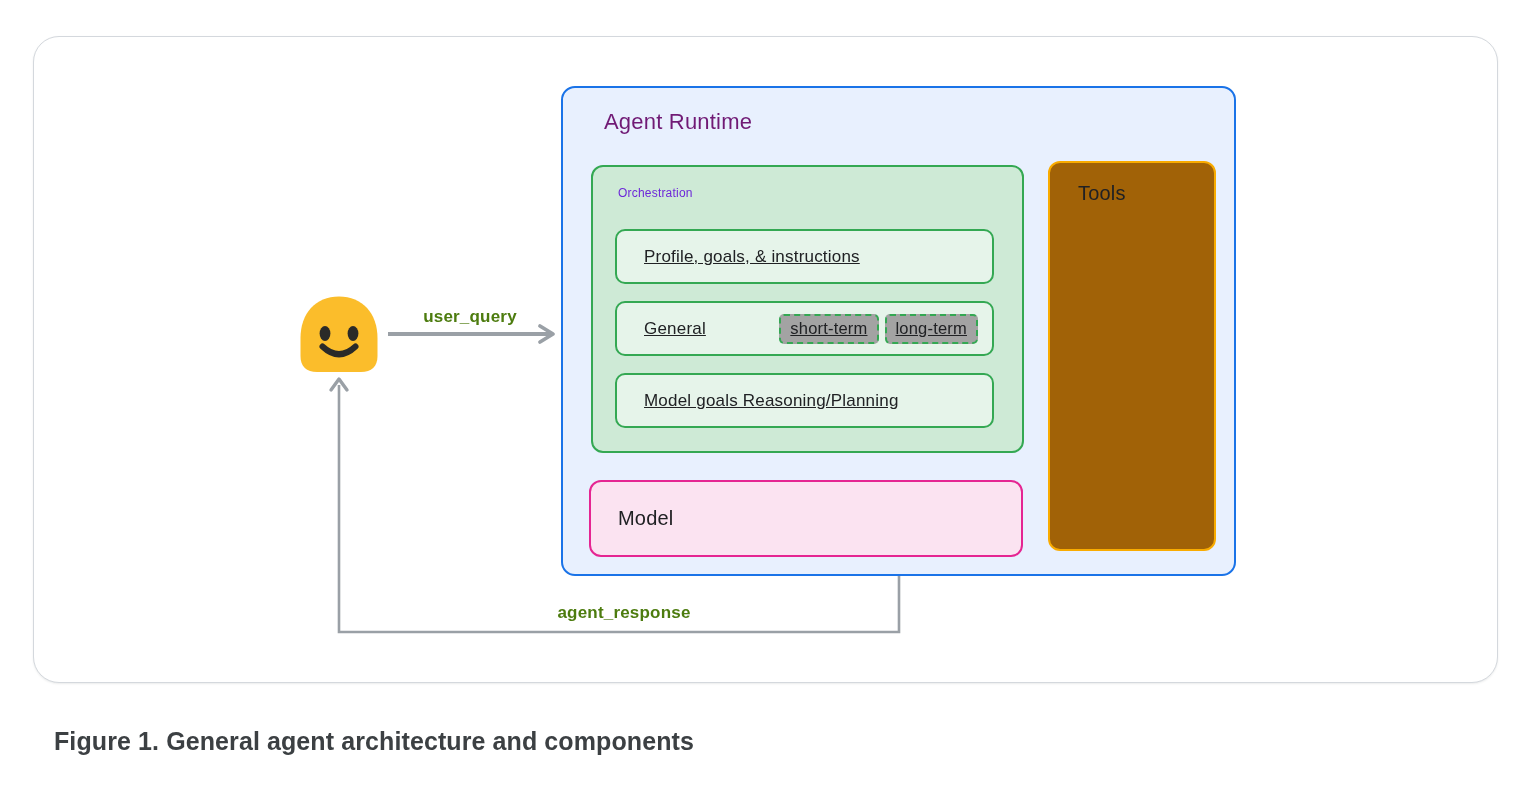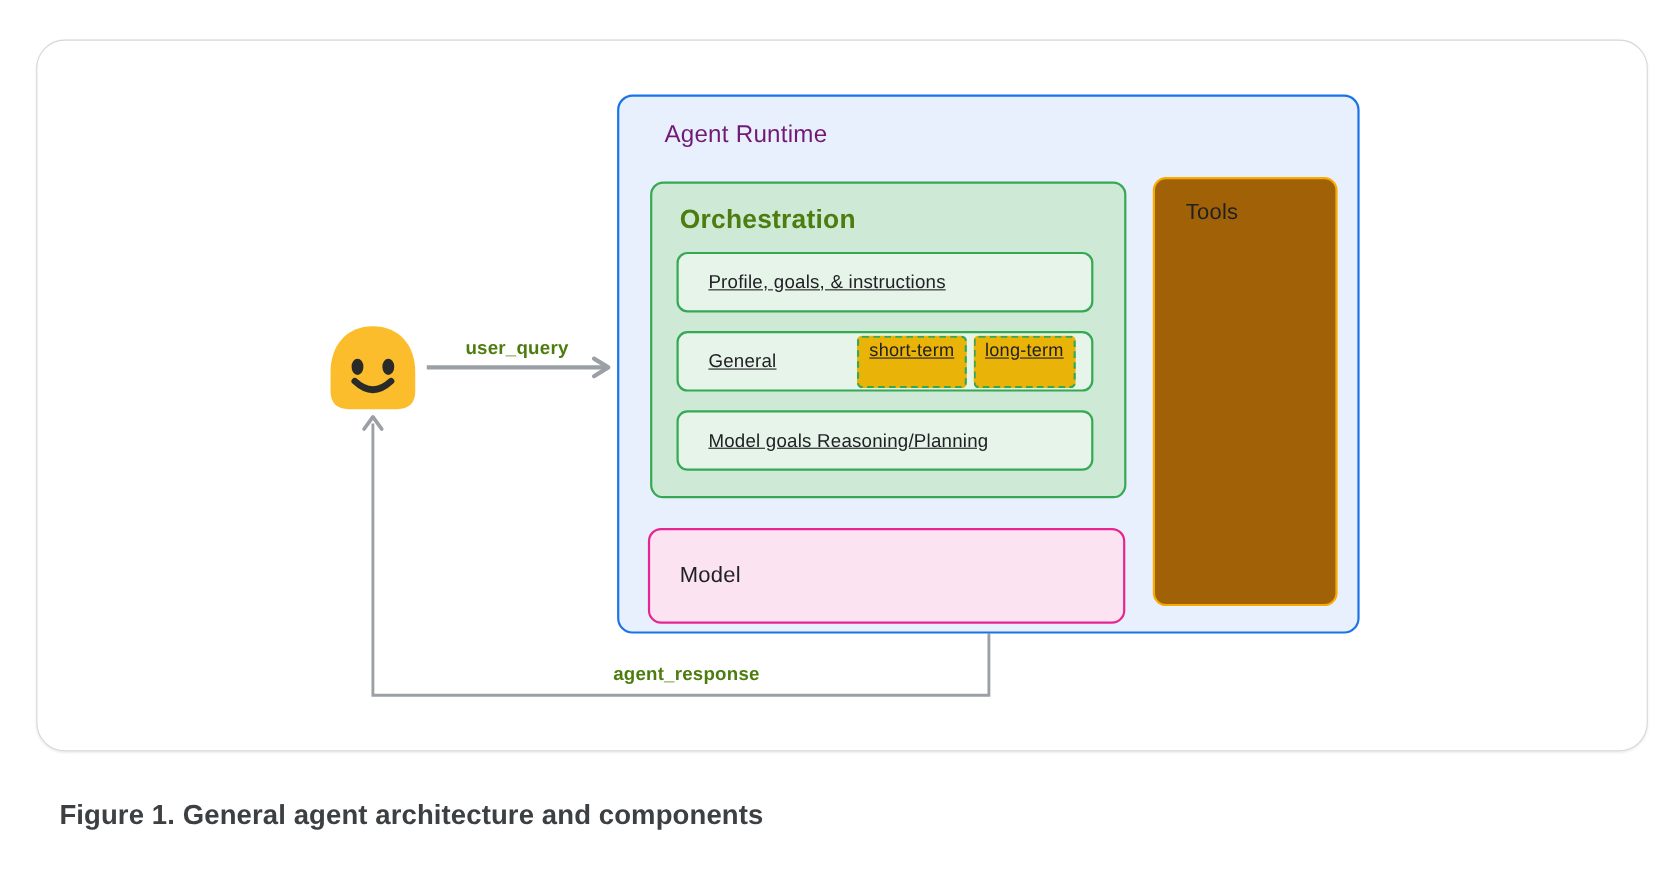--- a/index.html
+++ b/index.html
@@ -51,49 +51,49 @@
   }
   .orchestration {
     position: absolute; left: 28px; top: 77px;
     width: 433px; height: 288px;
     background: #CEEAD6;
     border: 2px solid #34A853;
     border-radius: 12px;
   }
   .orch-title {
     position: absolute; left: 25px; top: 19px;
-    font-size: 24px; font-weight: 700; color: #4d7c0f;
+    font-size: 12px; font-weight: 400; color: #6d28d9;
     letter-spacing: 0.2px;
   }
   .orch-items {
     position: absolute; left: 22px; top: 62px; right: 28px;
     display: flex; flex-direction: column; gap: 17px; text-decoration: underline;
   }
   .orch-item {
     height: 55px;
     background: #E6F4EA;
     border: 2px solid #34A853;
     border-radius: 10px;
     display: flex; align-items: center;
     padding: 0 14px 0 27px;
     font-size: 17px; font-weight: 500; color: #202124;
     letter-spacing: 0.2px;
   }
   .chips { margin-left: auto; display: flex; gap: 6px; }
   .chip {
     border: 2px dashed #34A853;
-    background: #eab308;
+    background: #a3a3a3;
     border-radius: 5px;
-    padding: 3px 9px 22px 9px;
+    padding: 3px 9px 4px 9px;
     font-size: 16.5px; font-weight: 500; color: #202124;
     white-space: nowrap;
   }
   .model {
     position: absolute; left: 26px; top: 392px;
-    width: 434px; height: 87px;
+    width: 434px; height: 77px;
     background: #FBE3F1;
     border: 2.5px solid #E52592;
     border-radius: 12px;
     display: flex; align-items: center;
     padding-left: 27px;
     font-size: 20px; font-weight: 500; color: #202124;
     letter-spacing: 0.2px;
   }
   .tools {
     position: absolute; left: 485px; top: 73px;

